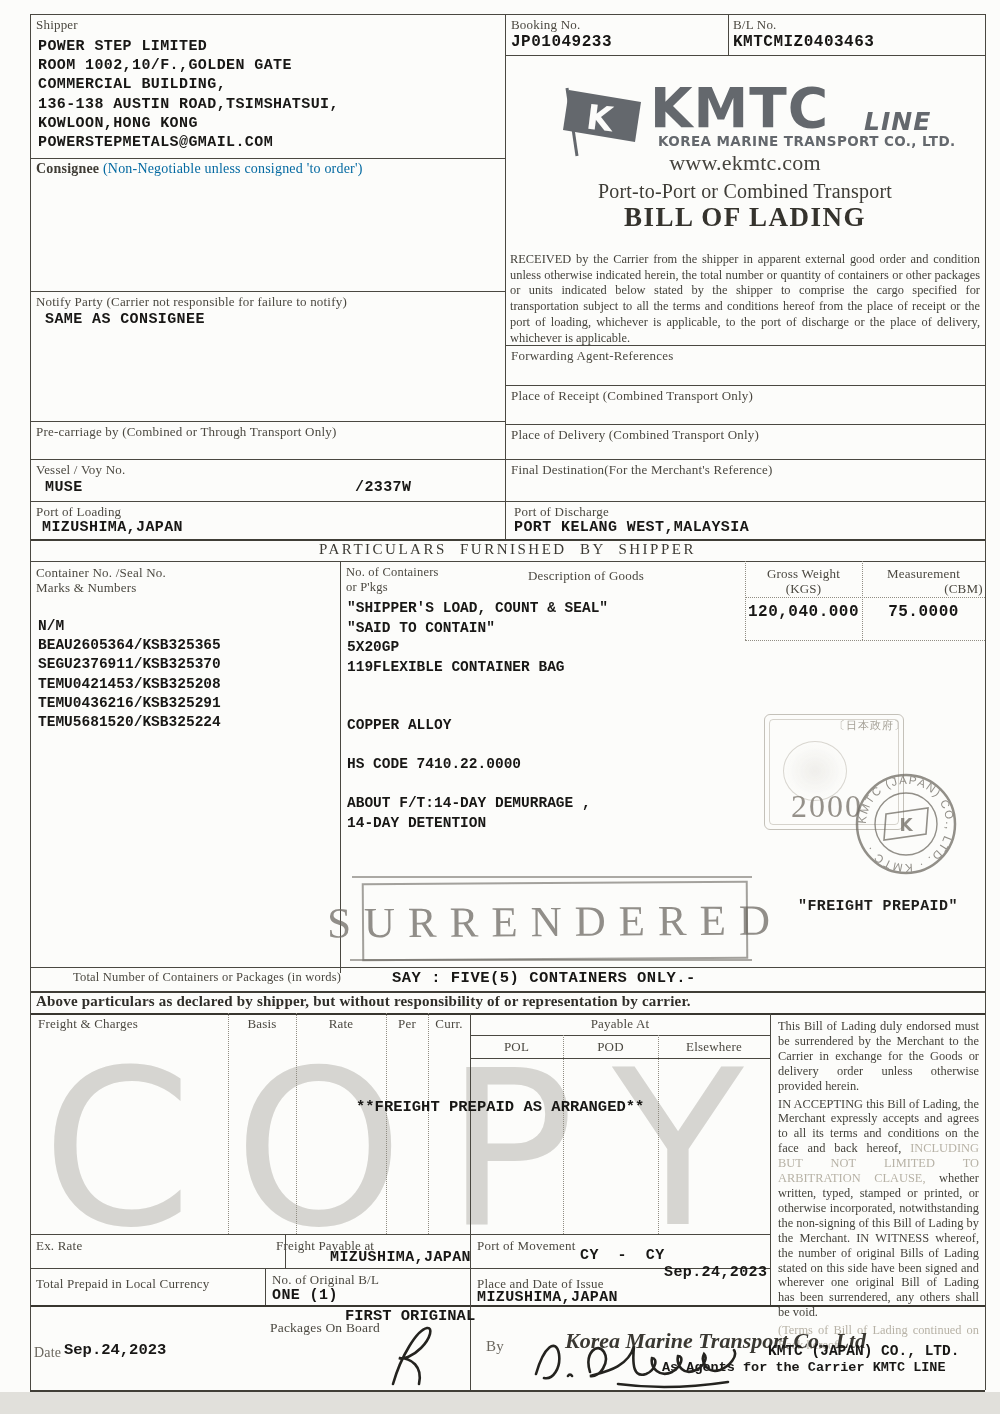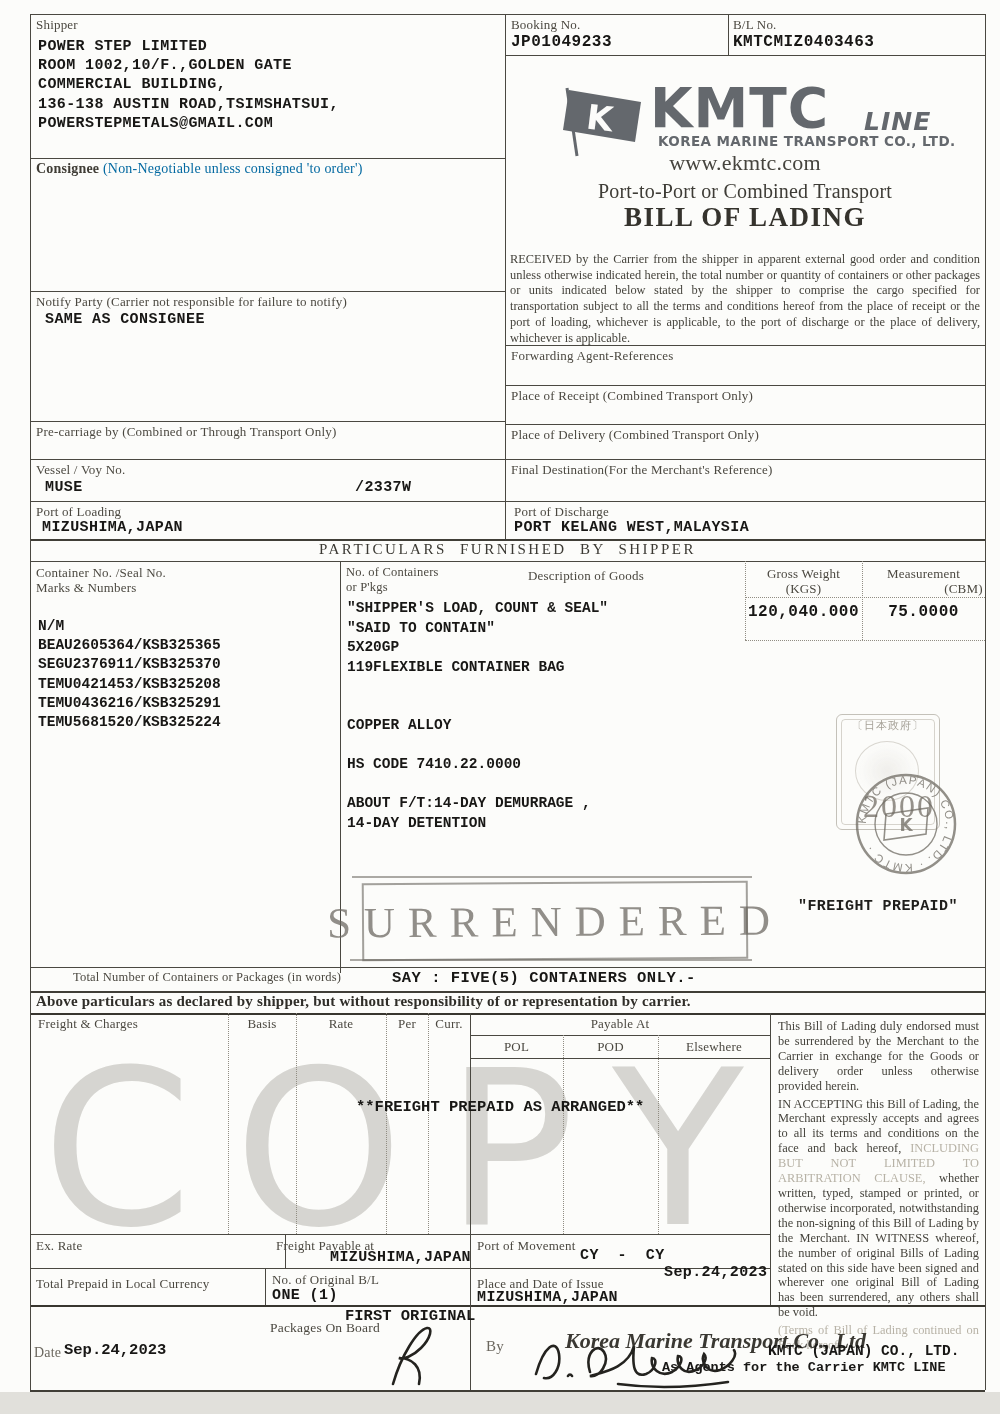--- a/index.html
+++ b/index.html
@@ -89,21 +89,21 @@
   <div class="vl dot" style="left:428px;top:1013px;height:221px;"></div>
   <div class="vl" style="left:470px;top:1013px;height:292px;"></div>
   <div class="vl dot" style="left:563px;top:1035px;height:199px;"></div>
   <div class="vl dot" style="left:658px;top:1035px;height:199px;"></div>
   <div class="vl" style="left:770px;top:1013px;height:292px;"></div>
   <div class="vl" style="left:285px;top:1234px;height:34px;"></div>
   <div class="vl" style="left:265px;top:1268px;height:37px;"></div>
   <div class="vl" style="left:470px;top:1305px;height:85px;"></div>
 
   <div class="lbl" style="left:36px;top:17px;">Shipper</div>
-  <div class="mono m15 marks" style="left:38px;top:37px;line-height:20.2px;"><div class="ln">POWER STEP LIMITED</div><div class="ln">ROOM 1002,10/F.,GOLDEN GATE</div><div class="ln">COMMERCIAL BUILDING,</div><div class="ln">136-138 AUSTIN ROAD,TSIMSHATSUI,</div><div class="ln">POWERSTEPMETALS@GMAIL.COM</div></div>
+  <div class="mono m15 marks" style="left:38px;top:37px;line-height:20.2px;"><div class="ln">POWER STEP LIMITED</div><div class="ln">ROOM 1002,10/F.,GOLDEN GATE</div><div class="ln">COMMERCIAL BUILDING,</div><div class="ln">136-138 AUSTIN ROAD,TSIMSHATSUI,</div><div class="ln">KOWLOON,HONG KONG</div><div class="ln">POWERSTEPMETALS@GMAIL.COM</div></div>
 
   <div class="lbl" style="left:36px;top:161px;font-size:14px;"><span style="font-weight:bold;color:#3f3c35;">Consignee</span> <span class="note">(Non-Negotiable unless consigned 'to order')</span></div>
 
   <div class="lbl" style="left:36px;top:294px;">Notify Party (Carrier not responsible for failure to notify)</div>
   <div class="mono m15" style="left:45px;top:311px;">SAME AS CONSIGNEE</div>
 
   <div class="lbl" style="left:36px;top:424px;">Pre-carriage by (Combined or Through Transport Only)</div>
 
   <div class="lbl" style="left:36px;top:462px;">Vessel / Voy No.</div>
   <div class="mono m15" style="left:45px;top:479px;">MUSE</div>
@@ -150,21 +150,21 @@
   <div class="lbl ctr" style="left:745px;top:581px;width:117px;">(KGS)</div>
   <div class="lbl ctr" style="left:862px;top:566px;width:123px;">Measurement</div>
   <div class="lbl ctr" style="left:902px;top:581px;width:123px;">(CBM)</div>
 
   <div class="mono m16 ctr" style="left:745px;top:603px;width:117px;">120,040.000</div>
   <div class="mono m16 ctr" style="left:862px;top:603px;width:123px;">75.0000</div>
 
   <div class="mono marks" style="left:38px;top:618px;font-size:14.5px;"><div class="ln">N/M</div><div class="ln">BEAU2605364/KSB325365</div><div class="ln">SEGU2376911/KSB325370</div><div class="ln">TEMU0421453/KSB325208</div><div class="ln">TEMU0436216/KSB325291</div><div class="ln">TEMU5681520/KSB325224</div></div>
   <div class="mono" style="left:347px;top:600px;font-size:14.5px;"><div class="ln">"SHIPPER'S LOAD, COUNT &amp; SEAL"</div><div class="ln">"SAID TO CONTAIN"</div><div class="ln">5X20GP</div><div class="ln">119FLEXIBLE CONTAINER BAG</div><div class="ln">&nbsp;</div><div class="ln">&nbsp;</div><div class="ln">COPPER ALLOY</div><div class="ln">&nbsp;</div><div class="ln">HS CODE 7410.22.0000</div><div class="ln">&nbsp;</div><div class="ln">ABOUT F/T:14-DAY DEMURRAGE ,</div><div class="ln">14-DAY DETENTION</div></div>
 
-  <div class="rev-stamp" style="left:836px;top:714px;width:102px;height:114px;">
+  <div class="rev-stamp" style="left:764px;top:714px;width:102px;height:114px;padding-left:36px;">
     <div class="rev-inner"></div>
     <div class="rev-top">〔日本政府〕</div>
     <div class="rev-circle"></div>
     <div class="rev-num">2000</div>
   </div>
 
   <svg style="position:absolute;left:854px;top:772px;opacity:.75;" width="104" height="104" viewBox="0 0 104 104">
     <circle cx="52" cy="52" r="49" fill="none" stroke="#6f6b63" stroke-width="2.5"></circle>
     <circle cx="52" cy="52" r="31" fill="none" stroke="#6f6b63" stroke-width="1.4"></circle>
     <defs>

